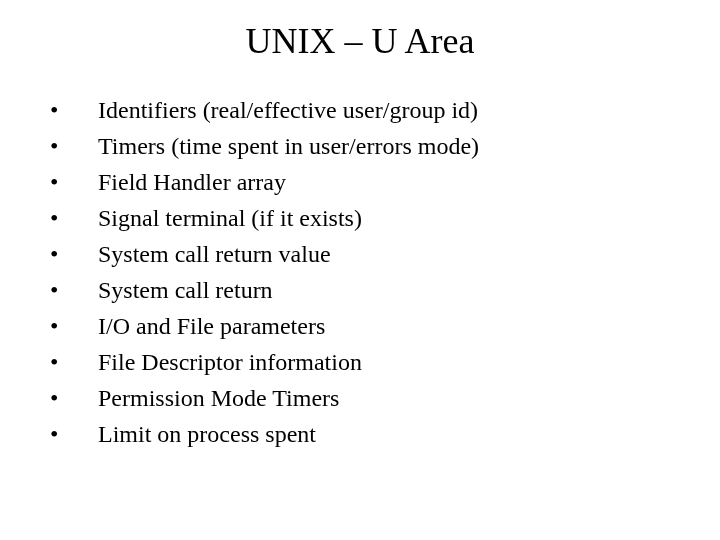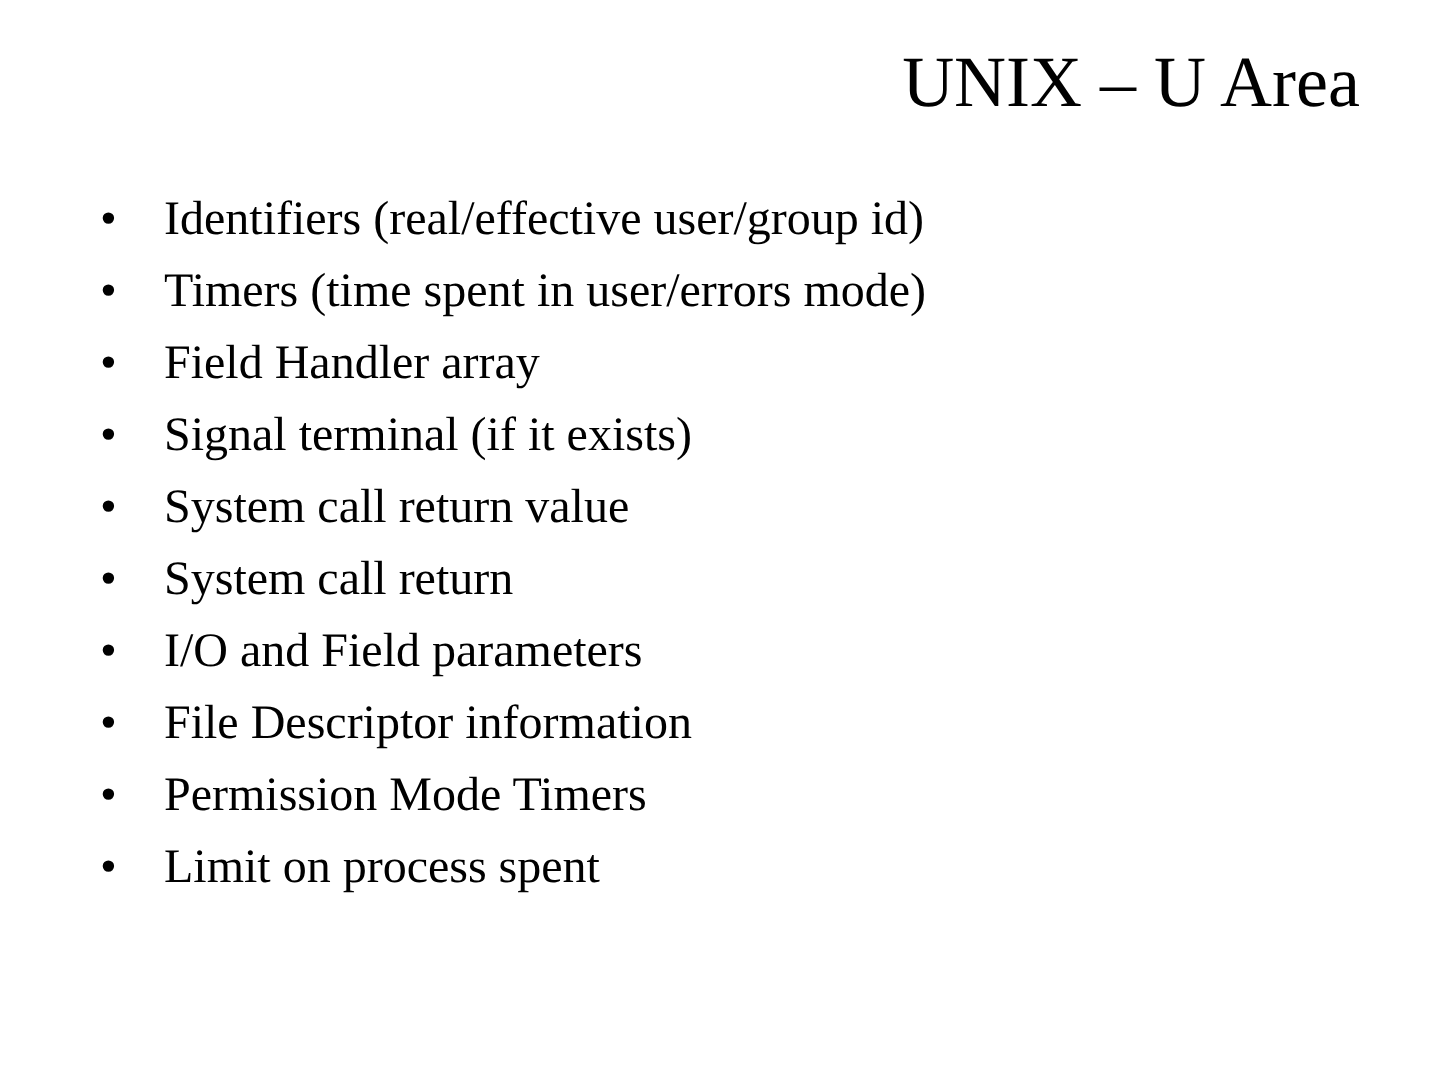--- a/index.html
+++ b/index.html
@@ -10,40 +10,41 @@
     body {
       width: 720px;
       height: 540px;
       background: #ffffff;
       font-family: "Times New Roman", Times, serif;
       color: #000000;
       padding: 20px 40px;
     }
     .title {
       font-size: 36px;
-      text-align: right;
+      text-align: center;
       margin-bottom: 30px;
       font-weight: normal;
     }
     .bullet-list {
       list-style: none;
       padding-left: 10px;
     }
     .bullet-item {
       font-size: 24px;
       line-height: 1.5;
       display: flex;
       align-items: flex-start;
     }
     .bullet-marker {
       margin-right: 20px;
       min-width: 12px;
     }
     .bullet-text {
       flex: 1;
+      margin-left: 16px;
     }
   </style>
 </head>
 <body>
 
 <h1 class="title">UNIX – U Area</h1>
 
 <ul class="bullet-list">
   <li class="bullet-item">
     <span class="bullet-marker">•</span>
@@ -64,21 +65,21 @@
   <li class="bullet-item">
     <span class="bullet-marker">•</span>
     <span class="bullet-text">System call return value</span>
   </li>
   <li class="bullet-item">
     <span class="bullet-marker">•</span>
     <span class="bullet-text">System call return</span>
   </li>
   <li class="bullet-item">
     <span class="bullet-marker">•</span>
-    <span class="bullet-text">I/O and Field parameters</span>
+    <span class="bullet-text">I/O and File parameters</span>
   </li>
   <li class="bullet-item">
     <span class="bullet-marker">•</span>
     <span class="bullet-text">File Descriptor information</span>
   </li>
   <li class="bullet-item">
     <span class="bullet-marker">•</span>
     <span class="bullet-text">Permission Mode Timers</span>
   </li>
   <li class="bullet-item">

